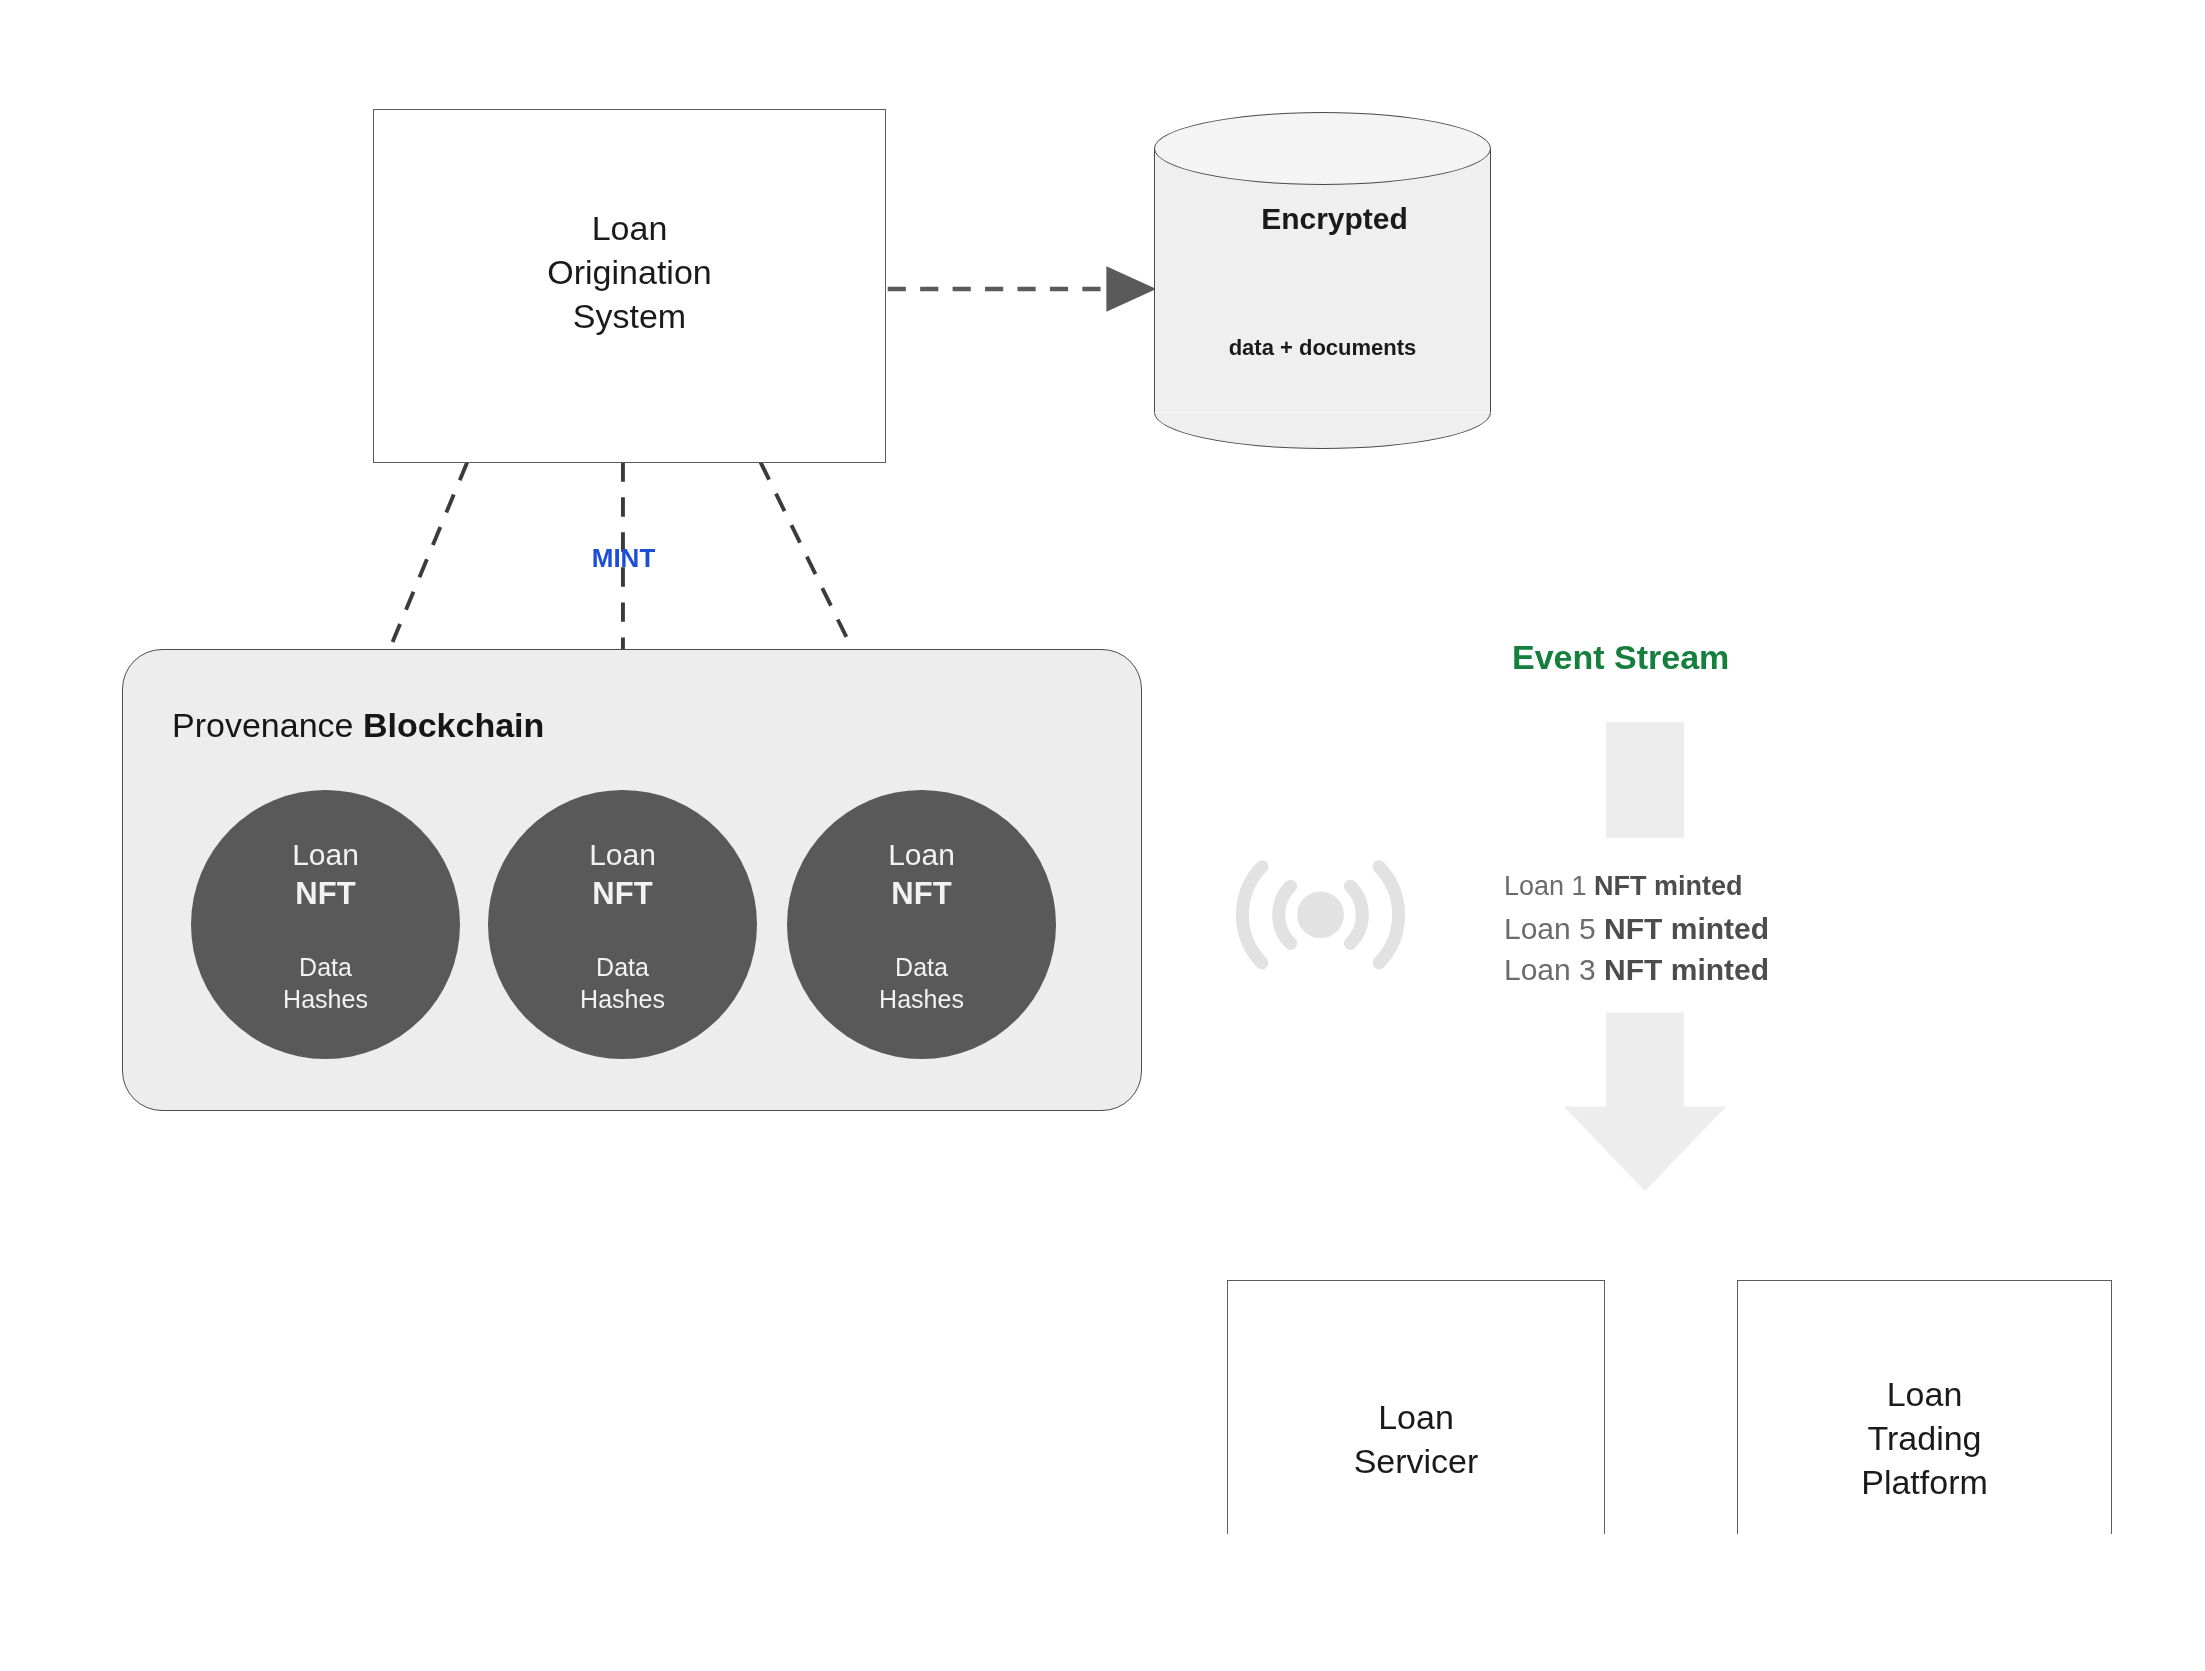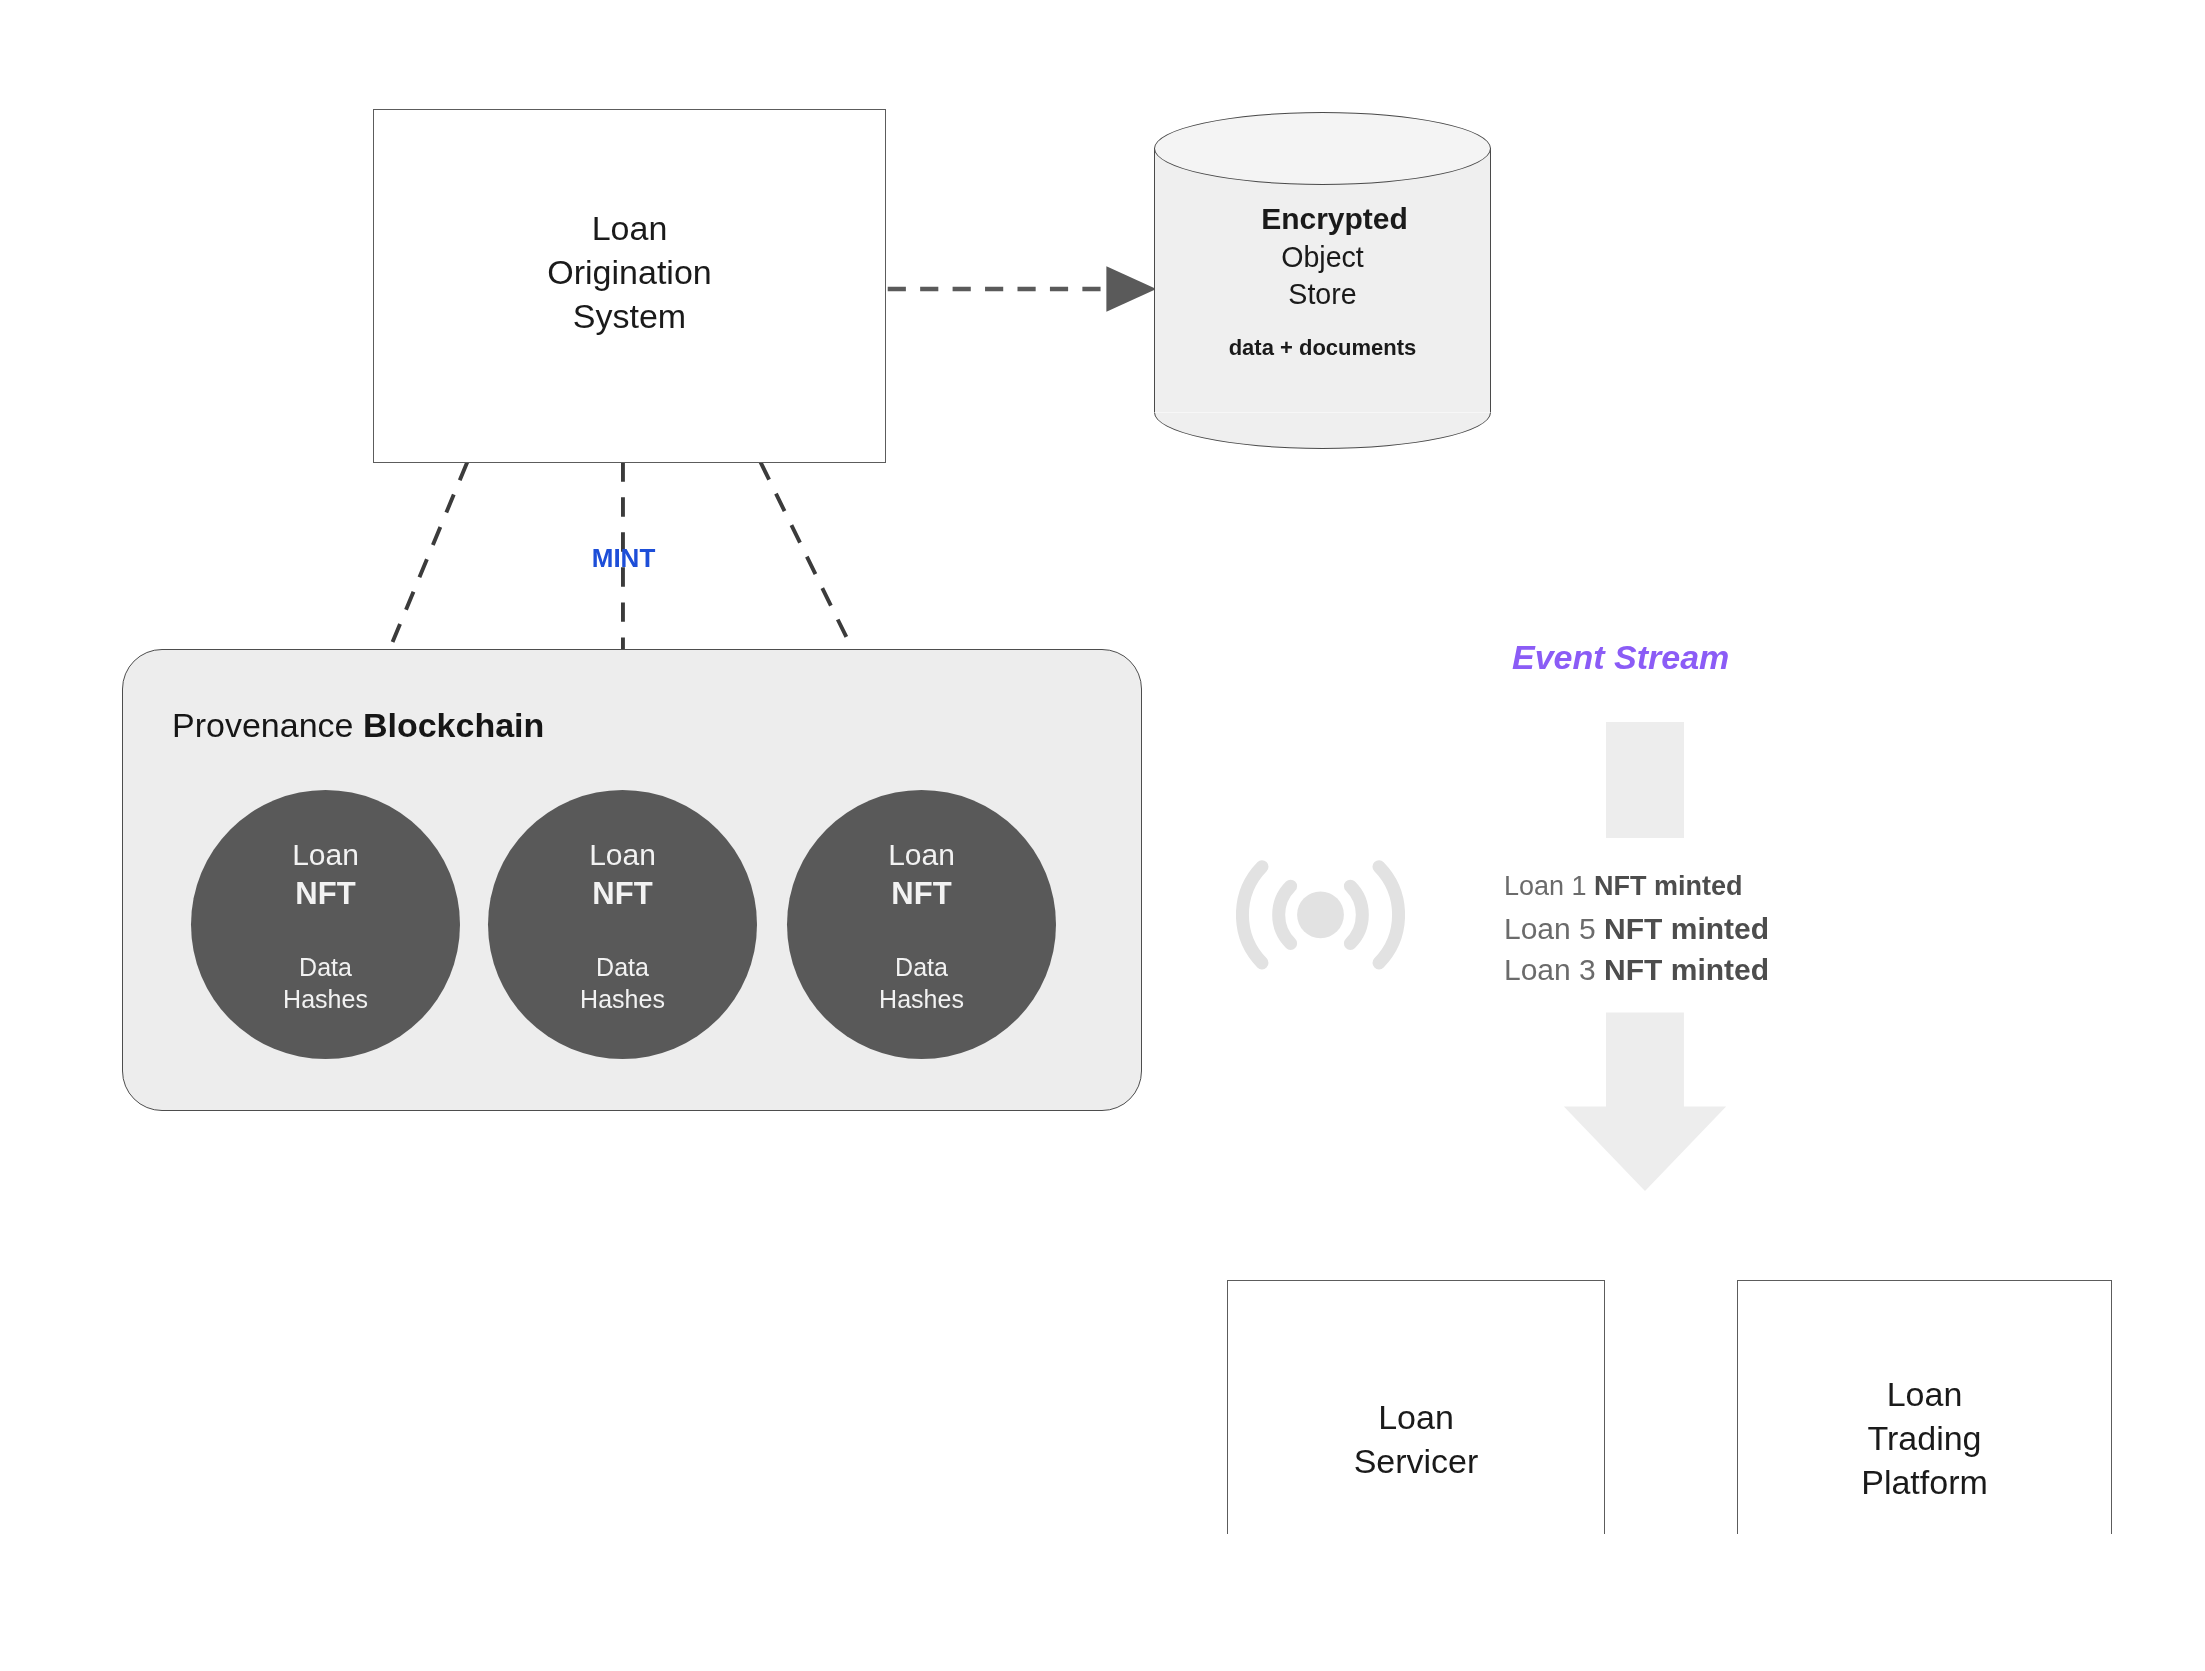--- a/index.html
+++ b/index.html
@@ -129,23 +129,22 @@
     position: absolute;
     left: 0; top: 0;
     width: 2205px;
     height: 1672px;
     pointer-events: none;
   }
 
   
   .es-title {
     position: absolute;
-    color: #8b5cf6;
+    color: #15803d;
     white-space: nowrap;
-    font-style: italic;
   }
   .es-bar {
     position: absolute;
     background: #ededed;
   }
   .es-line {
     position: absolute;
     white-space: nowrap;
     color: #6b6b6b;
   }
@@ -182,22 +181,20 @@
 Origination
 System</div>
   </div>
 
   <div class="cyl-wrap" style="left:1154px; top:112px; width:337px; height:337px;">
     <div class="cyl-body"></div>
     <div class="cyl-bottom"></div>
     <div class="cyl-top"></div>
 
     <div class="cyl-text bold" style="top:87px; font-size:30px;padding-left:24px;">Encrypted</div>
-    <div class="cyl-text" style="top:127px; font-size:28.6px;">Object
-Store</div>
     <div class="cyl-text bold" style="top:222px; font-size:22px;">data + documents</div>
   </div>
 
   <div class="tx bold" style="left:526px; top:542px; width:195px; font-size:26px; color:#1d4ed8;text-align:center;">MINT</div>
 
   <div class="chain" style="left:122px; top:649px; width:1020px; height:462px;"></div>
 
   <div class="chain-title" style="left:172px; top:706px; font-size:34px;">
     <span>Provenance </span><span class="bold">Blockchain</span>
   </div>

